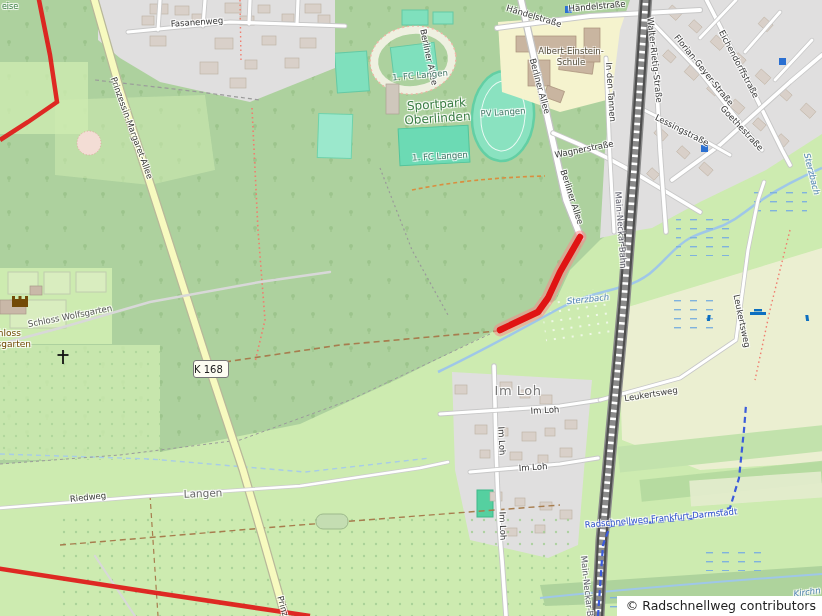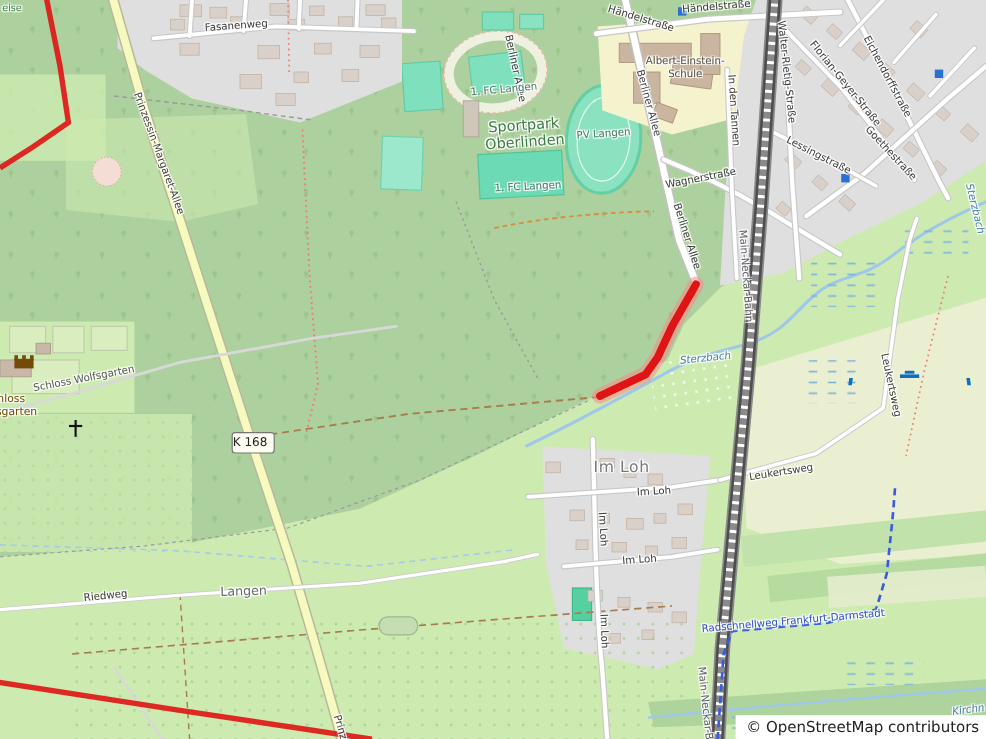--- a/index.html
+++ b/index.html
@@ -337,16 +337,16 @@
       <span class="lbl st" style="left: 742px; top: 321px; transform: translate(-50%, -50%) rotate(78deg);">Leukertsweg</span>
       <span class="lbl cycle" style="left: 661px; top: 518px; transform: translate(-50%, -50%) rotate(-5deg);">Radschnellweg Frankfurt-Darmstadt</span>
       <span class="lbl water" style="left: 588px; top: 299px; transform: translate(-50%, -50%) rotate(-6deg);">Sterzbach</span>
       <span class="lbl water" style="left: 812px; top: 174px; transform: translate(-50%, -50%) rotate(76deg);">Sterzbach</span>
       <span class="lbl rail" style="left: 621px; top: 230px; transform: translate(-50%, -50%) rotate(86deg);">Main-Neckar-Bahn</span>
       <span class="lbl rail" style="left: 588px; top: 594px; transform: translate(-50%, -50%) rotate(84deg);">Main-Neckar-Bahn</span>
       <span class="lbl water" style="left: 807px; top: 592px; transform: translate(-50%, -50%) rotate(-8deg);">Kirchn</span>
     </div>
 
 <div id="attribution">
-  <span>© OpenStreetMap contributors</span>
+  <span>© Radschnellweg contributors</span>
 </div>
 
 </div>
 
 </body></html>

